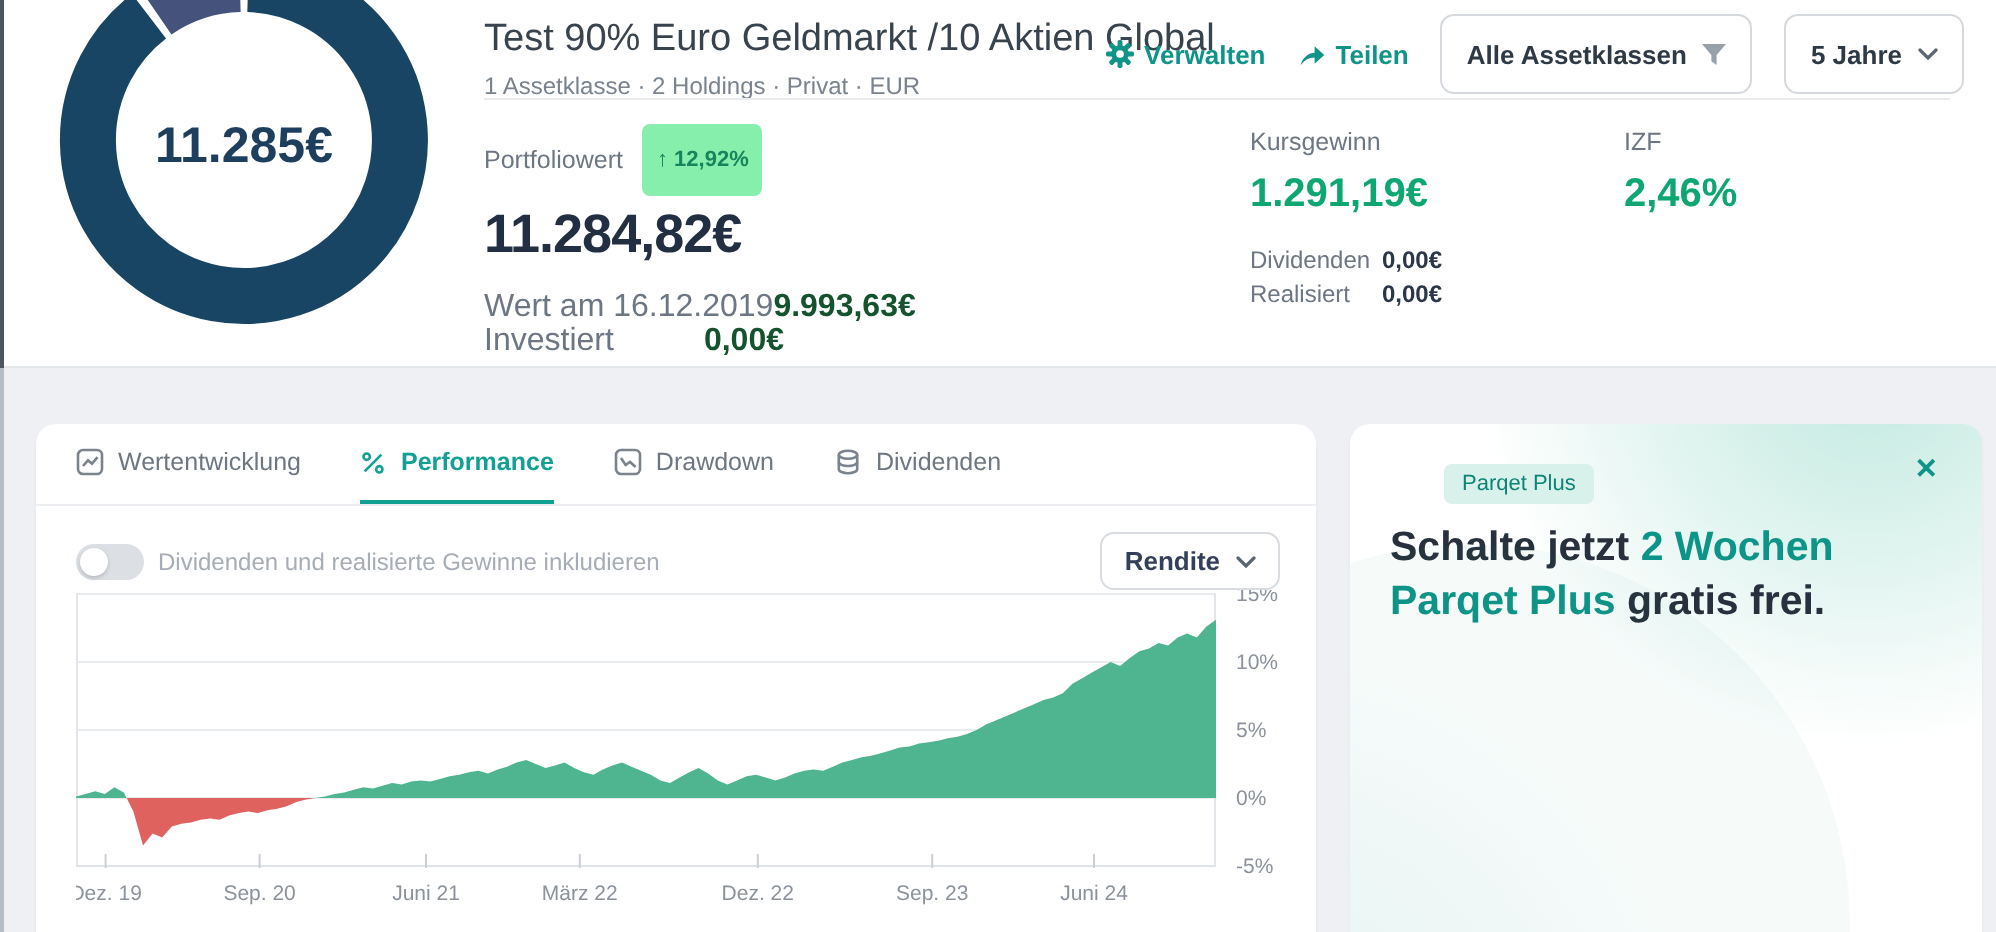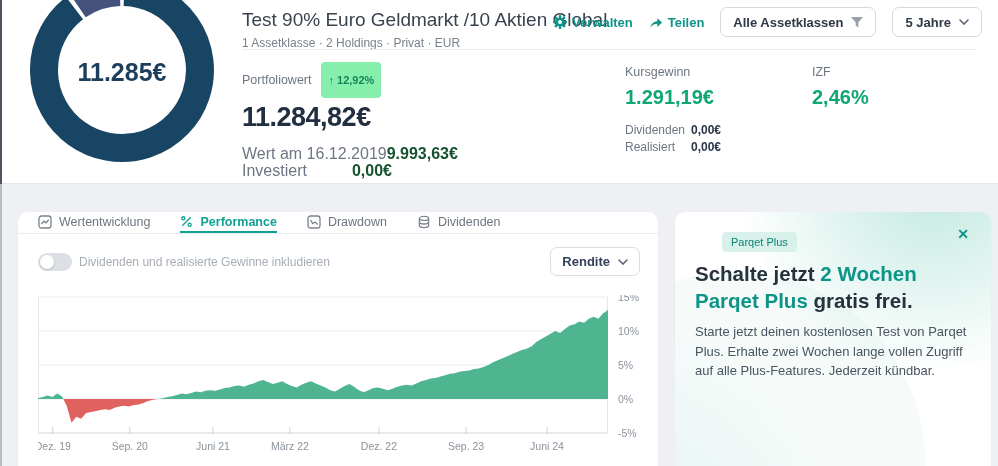--- a/index.html
+++ b/index.html
@@ -19,21 +19,21 @@
   .donut-wrap { position:absolute; left:22px; top:-30px; width:200px; height:200px; }
   .donut-wrap svg { display:block; }
   .donut-center-label { font-size:25px; font-weight:bold; fill:#1d3e5d; }
 
   .page-title { position:absolute; left:242px; top:9px; font-size:19px; font-weight:400; color:#39434e; }
   .page-subtitle { position:absolute; left:242px; top:36px; font-size:12px; color:#79828d; }
   .title-divider { position:absolute; left:242px; top:49px; width:733px; height:1px; background:#e9ebee; }
 
   .header-actions { position:absolute; right:16px; top:7px; display:flex; align-items:center; gap:16px; }
   .link-btn { display:flex; align-items:center; gap:5px; color:#0e9488; font-size:13px; font-weight:600; cursor:pointer; }
-  .outline-btn { display:flex; align-items:center; gap:8px; height:30px; padding:0 12px;
+  .outline-btn { display:flex; align-items:center; gap:8px; height:40px; padding:0 12px;
                  border:1px solid #d5d9de; border-radius:7px; background:#fff; font-size:13px;
                  font-weight:600; color:#2e3946; cursor:pointer; }
 
   
   .stat-label { font-size:12.5px; color:#6d7683; }
   .stat-col1 { position:absolute; left:242px; top:62px; width:160px; }
   .stat-col1 .label-row { display:flex; align-items:center; gap:10px; }
   .change-badge { background:#86efac; color:#17845c; font-size:11px; font-weight:bold;
                   padding:12px 7px; border-radius:4px; }
   .big-value { margin-top:4px; font-size:27px; font-weight:bold; color:#222f42; letter-spacing:-0.5px; }
@@ -46,21 +46,21 @@
   .green-value { margin-top:6px; font-size:20px; font-weight:bold; color:#0ea772; }
   .stat-rows2 { margin-top:14px; display:grid; grid-template-columns:66px auto; row-gap:3px; font-size:12px; }
   .stat-rows2 .r-label { color:#6d7683; }
   .stat-rows2 .r-value { color:#2b3648; font-weight:bold; }
 
   .stat-col3 { position:absolute; left:812px; top:62px; }
 
   
   .chart-card { position:absolute; left:18px; top:212px; width:640px; height:280px;
                 background:#fff; border-radius:10px; box-shadow:0 1px 2px rgba(30,40,60,0.04); }
-  .tab-bar { display:flex; align-items:stretch; gap:30px; padding:0 20px; height:22px;
+  .tab-bar { display:flex; align-items:stretch; gap:30px; padding:0 20px; height:41px;
              border-bottom:1px solid #eceef1; }
   .tab { display:flex; align-items:center; gap:7px; font-size:12.5px; color:#6d7681;
          cursor:pointer; border-bottom:2px solid transparent; }
   .tab svg { stroke:#7b838d; }
   .tab.active { color:#12a094; font-weight:bold; border-bottom-color:#12a094; }
   .tab.active svg { stroke:#12a094; }
 
   .controls-row { display:flex; align-items:center; padding:13px 18px 0 20px; }
   .toggle-group { display:flex; align-items:center; gap:7px; }
   .toggle { width:34px; height:18px; border-radius:9px; background:#dcdfe4; position:relative; cursor:pointer; }
@@ -268,14 +268,13 @@
       </svg>
   </div>
 </div>
 
 <div class="promo-card">
   <span class="promo-badge">Parqet Plus</span>
   <span class="promo-close">✕</span>
   <div class="promo-headline">
     <span>Schalte jetzt </span><span class="promo-highlight">2 Wochen Parqet Plus</span><span> gratis frei.</span>
   </div>
-  <div class="promo-body">Starte jetzt deinen kostenlosen Test von Parqet Plus. Erhalte zwei Wochen lange vollen Zugriff auf alle Plus-Features. Jederzeit kündbar.</div>
 </div>
 
 </body></html>

